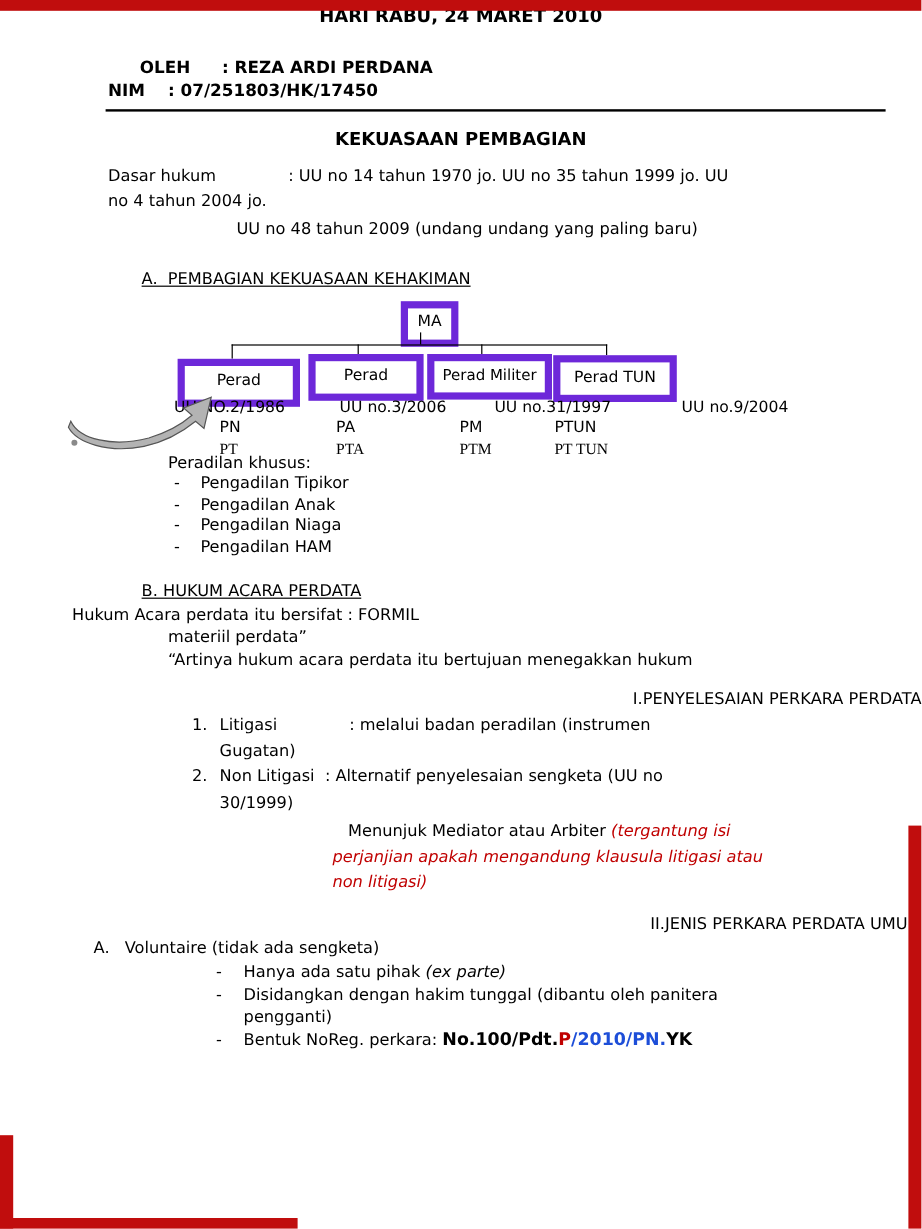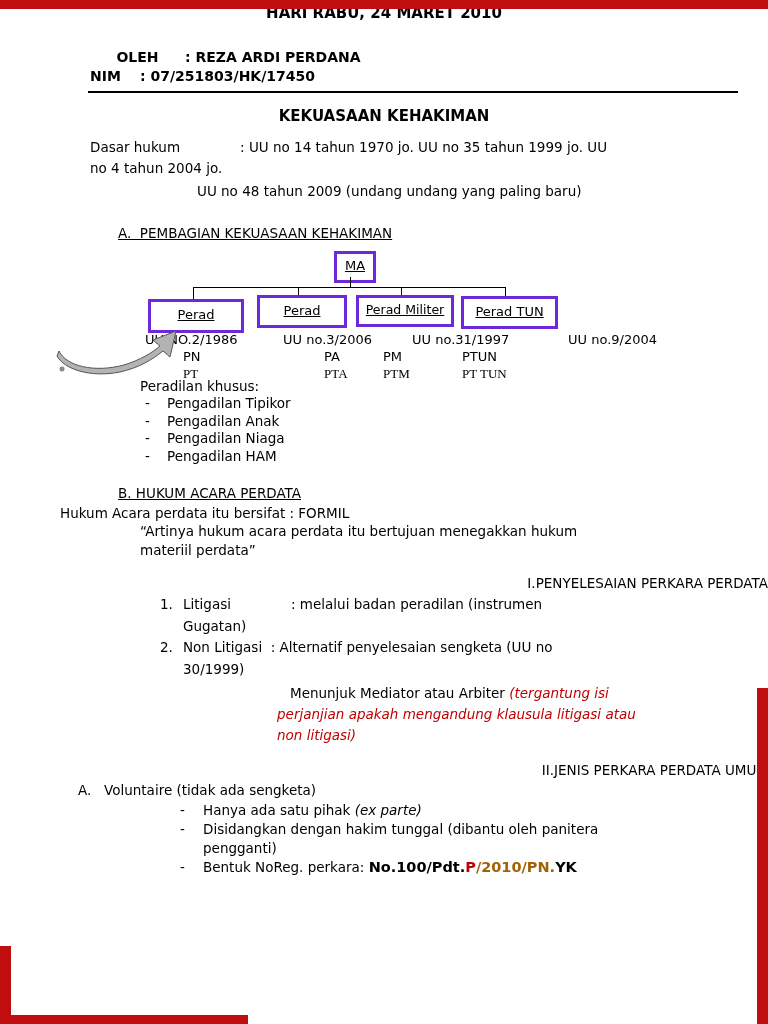--- a/index.html
+++ b/index.html
@@ -25,37 +25,37 @@
   .sec-heading { margin-top:14px; font-size:15px; font-weight:bold; text-align:center; }
 
   .dasar { padding:0 30px 0 90px; line-height:21px; }
   .dasar1 { margin-top:12px; }
   .dasar3 { padding-left:197px; margin-top:2px; }
 
   .heading-a { margin-top:22px; padding-left:118px; text-decoration:underline; }
   .heading-b { margin-top:19px; padding-left:118px; text-decoration:underline; }
 
   .diagram { position:relative; height:126px; margin-top:8px; font-size:13px; }
-  .dbox { position:absolute; border:3px solid #6d28d9; background:#fff; display:flex; align-items:center; justify-content:center;text-decoration:underline; }
+  .dbox { position:absolute; border:6px solid #6d28d9; background:#fff; display:flex; align-items:center; justify-content:center; }
   .dbox.root { left:334px; top:0; width:36px; height:26px; }
   .dbox.c0 { left:148px; top:48px; width:90px; height:28px; }
   .dbox.c1 { left:257px; top:44px; width:84px; height:27px; }
   .dbox.c2 { left:356px; top:44px; width:92px; height:26px; font-size:12.5px; }
   .dbox.c3 { left:461px; top:45px; width:91px; height:27px; }
   .dline { position:absolute; background:#000; }
   .vroot { left:350px; top:26px; width:1px; height:10px; }
   .hbar  { left:193px; top:36px; width:313px; height:1px; }
   .stub  { width:1px; top:36px; }
   .s0 { left:193px; height:12px; } .s1 { left:298px; height:8px; }
   .s2 { left:401px; height:8px; }  .s3 { left:505px; height:9px; }
   .dlabel { position:absolute; white-space:nowrap; }
   .uu { top:80px; }
   .u0 { left:145px; } .u1 { left:283px; } .u2 { left:412px; } .u3 { left:568px; }
   .r1row { top:97px; } .r2row { top:114px;font-family:Liberation Serif, serif; }
-  .p0 { left:183px; } .p1 { left:280px;margin-left:44px; } .p2 { left:383px; } .p3 { left:462px; }
+  .p0 { left:183px; } .p1 { left:280px; } .p2 { left:383px; } .p3 { left:462px; }
   .arrow-wrap { position:absolute; left:56px; top:72px; width:122px; height:52px; }
 
   .khusus-title { padding-left:140px; }
   .khusus-item { padding-left:145px; line-height:17.5px; display:flex; }
   .khusus-item .dash { width:22px; flex:none; }
 
   .b-line { padding-left:60px; margin-top:1px; }
   .quote { padding-left:140px; }
 
   .roman { margin-top:15px; padding-left:110px;text-align:right; }
@@ -88,21 +88,21 @@
 
   <div class="byline first">
     <span class="lbl-oleh">OLEH</span><span>: REZA ARDI PERDANA</span>
   </div>
   <div class="byline">
     <span class="lbl-nim">NIM</span><span>: 07/251803/HK/17450</span>
   </div>
 
   <div class="rule"></div>
 
-  <div class="sec-heading">KEKUASAAN KEHAKIMAN</div>
+  <div class="sec-heading">KEKUASAAN PEMBAGIAN</div>
 
   <div class="dasar dasar1 pre">Dasar hukum              : UU no 14 tahun 1970 jo. UU no 35 tahun 1999 jo. UU</div>
   <div class="dasar">no 4 tahun 2004 jo.</div>
   <div class="dasar dasar3">UU no 48 tahun 2009 (undang undang yang paling baru)</div>
 
   <div class="heading-a pre">A.  PEMBAGIAN KEKUASAAN KEHAKIMAN</div>
 
   <div class="diagram">
     <div class="dbox root">MA</div>
     <div class="dline vroot"></div>
@@ -153,22 +153,22 @@
     <span class="dash">-</span>
     <span>Pengadilan Niaga</span>
   </div>
   <div class="khusus-item">
     <span class="dash">-</span>
     <span>Pengadilan HAM</span>
   </div>
 
   <div class="heading-b">B. HUKUM ACARA PERDATA</div>
   <div class="b-line">Hukum Acara perdata itu bersifat : FORMIL</div>
+  <div class="quote">materiil perdata”</div>
   <div class="quote">“Artinya hukum acara perdata itu bertujuan menegakkan hukum</div>
-  <div class="quote">materiil perdata”</div>
 
   <div class="roman">
     <span class="roman-num">I.</span><span>PENYELESAIAN PERKARA PERDATA</span>
   </div>
 
   <div class="num-item">
     <span class="num">1.</span><span class="pre">Litigasi              : melalui badan peradilan (instrumen</span>
   </div>
   <div class="cont-line">Gugatan)</div>
 
@@ -195,17 +195,17 @@
   </div>
 
   <div class="bullet-row">
     <span class="dash">-</span>
     <span class="b2-text">Disidangkan dengan hakim tunggal (dibantu oleh panitera pengganti)</span>
   </div>
 
   <div class="bullet-row">
     <span class="dash">-</span>
     <span>
-      <span>Bentuk NoReg. perkara: </span><span class="noreg"><span style="color: rgb(0, 0, 0);">No.100/Pdt.</span><span style="color: rgb(192, 0, 0);">P</span><span style="color: #a16207;">/2010/PN.</span><span style="color: rgb(0, 0, 0);">YK</span></span>
+      <span>Bentuk NoReg. perkara: </span><span class="noreg"><span style="color: rgb(0, 0, 0);">No.100/Pdt.</span><span style="color: rgb(192, 0, 0);">P</span><span style="color: #1d4ed8;">/2010/PN.</span><span style="color: rgb(0, 0, 0);">YK</span></span>
     </span>
   </div>
 
 </div>
 
 </body></html>

